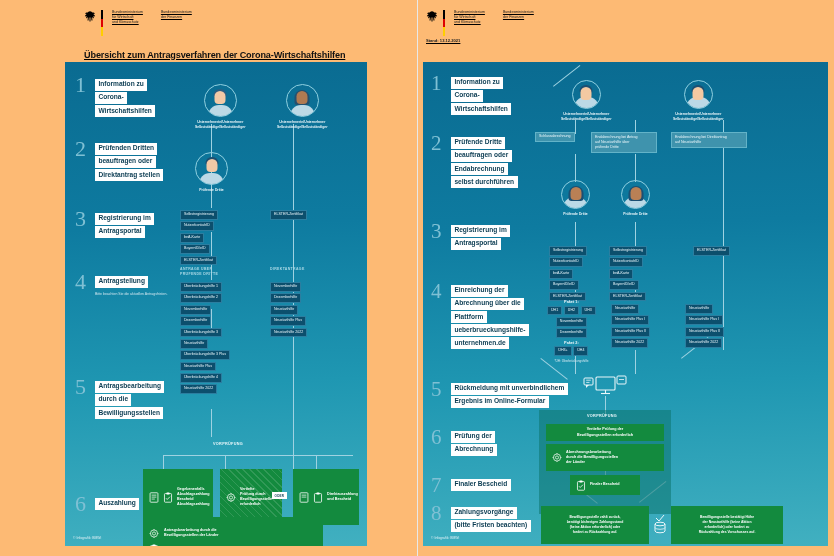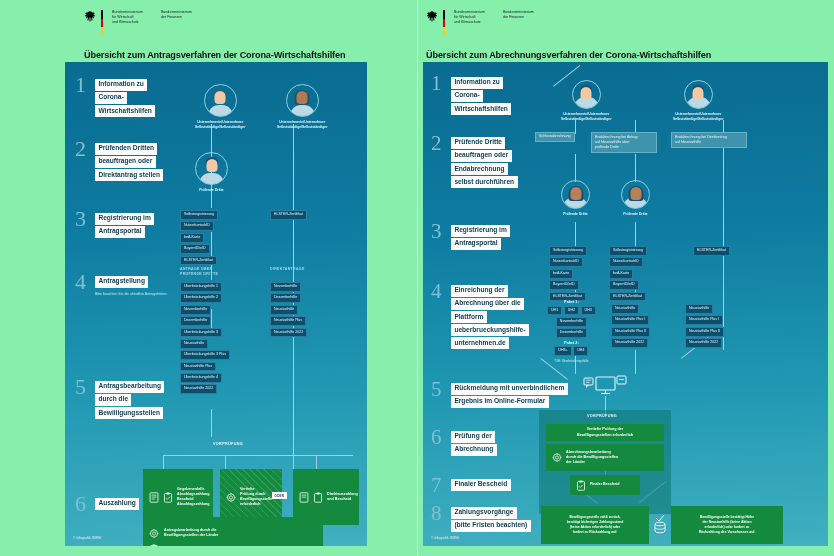--- a/index.html
+++ b/index.html
@@ -3,21 +3,21 @@
 <meta charset="utf-8">
 <style>
   * { box-sizing: border-box; margin: 0; padding: 0; }
   html, body {
     width: 834px; height: 556px;
     background: #ffffff;
     font-family: "Liberation Sans", sans-serif;
     overflow: hidden;
   }
   .sheet { display: flex; width: 834px; height: 556px; background:#fff; }
-  .page { position: relative; width: 417px; height: 556px; background:#86efac; }
+  .page { position: relative; width: 417px; height: 556px; background:#fdba74;text-decoration:underline; }
   .page.right { border-left: 1px solid #e8e8e8; }
 
   
   .hdr { padding: 10px 0 0 84px; }
   .logos { display: flex; align-items: flex-start; gap: 9px; }
   .eagle-wrap { display:flex; align-items:flex-start; gap:5px; }
   .flagbar { width: 2px; height: 26px; display:flex; flex-direction:column; }
   .flagbar i { display:block; width:100%; height:33.34%; }
   .flagbar i.k { background:#000; }
   .flagbar i.r { background:#dd0000; }
@@ -382,21 +382,20 @@
               <i class="g"></i>
             </span>
         </div>
         <div class="ministry">Bundesministerium
 für Wirtschaft
 und Klimaschutz</div>
         <div class="ministry second">Bundesministerium
 der Finanzen</div>
       </div>
     </div>
-    <div class="title">Übersicht zum Abrechnungsverfahren der Corona-Wirtschaftshilfen</div>
     <div class="stand">Stand: 13.12.2021</div>
 
     <div class="canvas">
 
       <div class="vline" style="left:152px; top:58px; height:14px;"></div>
       <div class="vline" style="left:212px; top:58px; height:14px;"></div>
       <div class="vline" style="left:300px; top:58px; height:230px;"></div>
       <div class="vline" style="left:152px; top:92px; height:28px;"></div>
       <div class="vline" style="left:212px; top:92px; height:28px;"></div>
       <div class="vline" style="left:152px; top:160px; height:24px;"></div>

